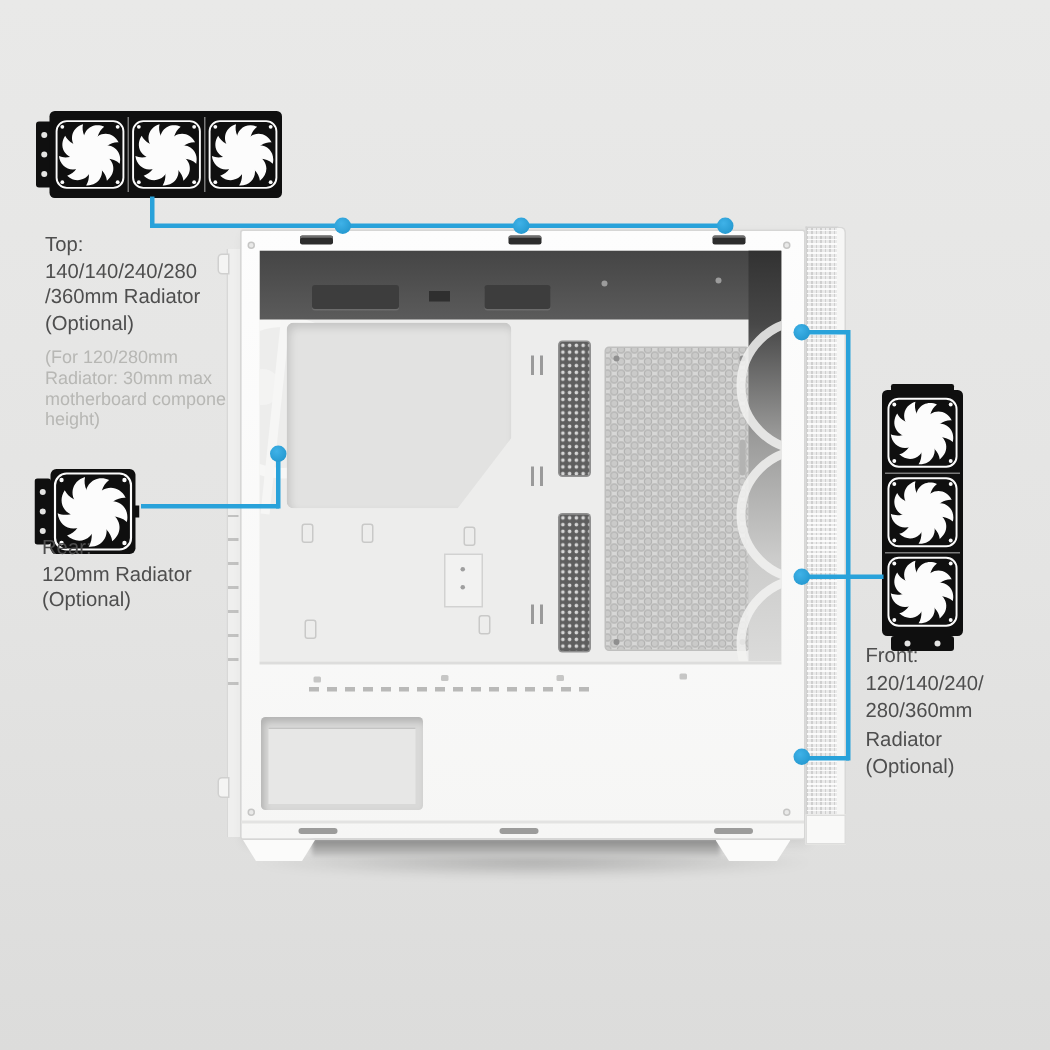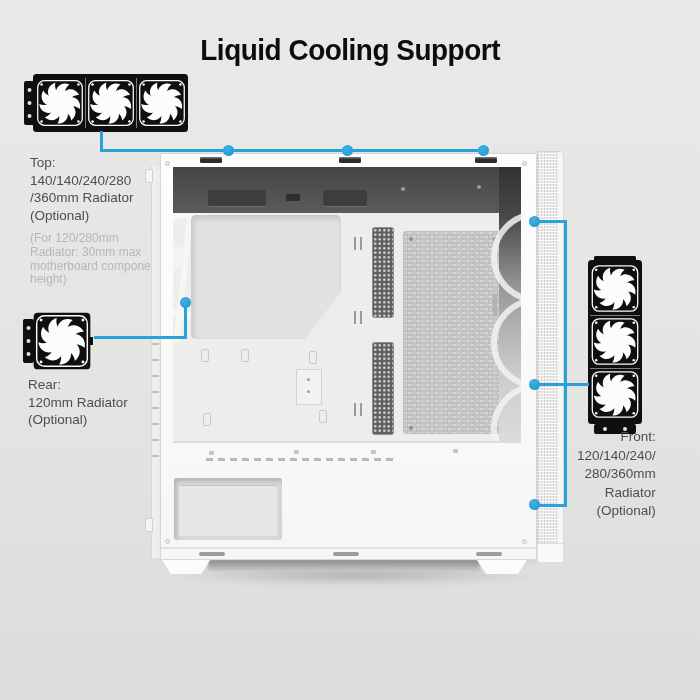--- a/index.html
+++ b/index.html
@@ -5,21 +5,21 @@
   html,body{margin:0;padding:0;background:#cfcfcf;}
   .stage{position:relative;width:700px;height:700px;margin:0 auto;overflow:hidden;
          background:linear-gradient(180deg,#e9e9e8 0%,#e4e4e3 55%,#dcdcdb 100%);
          font-family:"Liberation Sans",sans-serif;}
   .abs{position:absolute;}
   .title{position:absolute;top:33px;left:0;width:700px;text-align:center;margin:0;
          font-size:30px;font-weight:700;color:#0d0d0d;letter-spacing:-0.5px;}
   .title span{display:inline-block;transform:scaleX(0.93);}
   .ann{position:absolute;white-space:pre-line;color:#4e4e4e;font-size:13.5px;line-height:17.5px;}
   .ann-note{position:absolute;white-space:pre-line;color:#b7b7b4;font-size:12px;line-height:13.8px;}
-  .ann-front{line-height:18.5px;text-align:right;}
+  .ann-front{line-height:18.5px;}
   
   .case-body{position:absolute;left:160px;top:153px;width:377px;height:407px;box-sizing:border-box;
              background:linear-gradient(180deg,#fdfdfd,#f6f6f5);border:1px solid #d6d6d5;border-radius:2px;
              box-shadow:2px 3px 8px rgba(0,0,0,0.07);}
   .interior{position:absolute;left:12px;top:13px;width:348px;height:274px;background:#ededec;overflow:hidden;}
   .dark-strip{position:absolute;left:0;top:0;width:348px;height:46px;background:linear-gradient(180deg,#454545,#5b5b5b);}
   .recess{position:absolute;top:23px;height:16px;background:#3d3d3d;border-radius:2px;box-shadow:0 1px 0 rgba(255,255,255,0.12);}
   .cpu-cutout{position:absolute;left:18px;top:48px;width:150px;height:124px;background:#e2e2e1;
               clip-path:polygon(0 0,100% 0,100% 62%,76% 100%,0 100%);
               box-shadow:inset 2px 3px 6px rgba(0,0,0,0.14);border-radius:5px;}
@@ -86,21 +86,20 @@
         <use href="#blade-shape" transform="rotate(160 30 30)"></use>
           <use href="#blade-shape" transform="rotate(200 30 30)"></use>
         <use href="#blade-shape" transform="rotate(240 30 30)"></use>
           <use href="#blade-shape" transform="rotate(280 30 30)"></use>
         <use href="#blade-shape" transform="rotate(320 30 30)"></use>
         <circle cx="30" cy="30" r="7.2" fill="#fcfcfc"></circle>
       </symbol>
     </defs>
   </svg>
 
-  <h1 class="title"><span>Liquid Cooling Support</span></h1>
 
   <svg class="abs" style="left:24px;top:74px" width="164" height="58" viewBox="0 0 164 58">
     <rect x="0" y="7" width="11" height="44" rx="2" fill="#0f0f0f"></rect>
     <circle cx="5.5" cy="16" r="2" fill="#e4e4e3"></circle>
       <circle cx="5.5" cy="29" r="2" fill="#e4e4e3"></circle>
       <circle cx="5.5" cy="42" r="2" fill="#e4e4e3"></circle>
     <rect x="9" y="0" width="155" height="58" rx="3.5" fill="#0f0f0f"></rect>
     <use href="#fan" x="10.5" y="3.5" width="51" height="51"></use>
     <use href="#fan" x="61.5" y="3.5" width="51" height="51"></use>
     <use href="#fan" x="112.5" y="3.5" width="51" height="51"></use>
@@ -131,21 +130,21 @@
   </svg>
 
   <div class="ann" style="left:30px;top:154px">Top:
 140/140/240/280
 /360mm Radiator
 (Optional)</div>
   <div class="ann-note" style="left:30px;top:232px">(For 120/280mm
 Radiator: 30mm max
 motherboard component
 height)</div>
-  <div class="ann" style="left:28px;top:376px">Rear:
+  <div class="ann" style="left:28px;top:356px">Rear:
 120mm Radiator
 (Optional)</div>
   <div class="ann ann-front" style="left:577px;top:428px">Front:
 120/140/240/
 280/360mm
 Radiator
 (Optional)</div>
 
   <div class="shadow-soft"></div>
   <div class="shadow-strip"></div>

